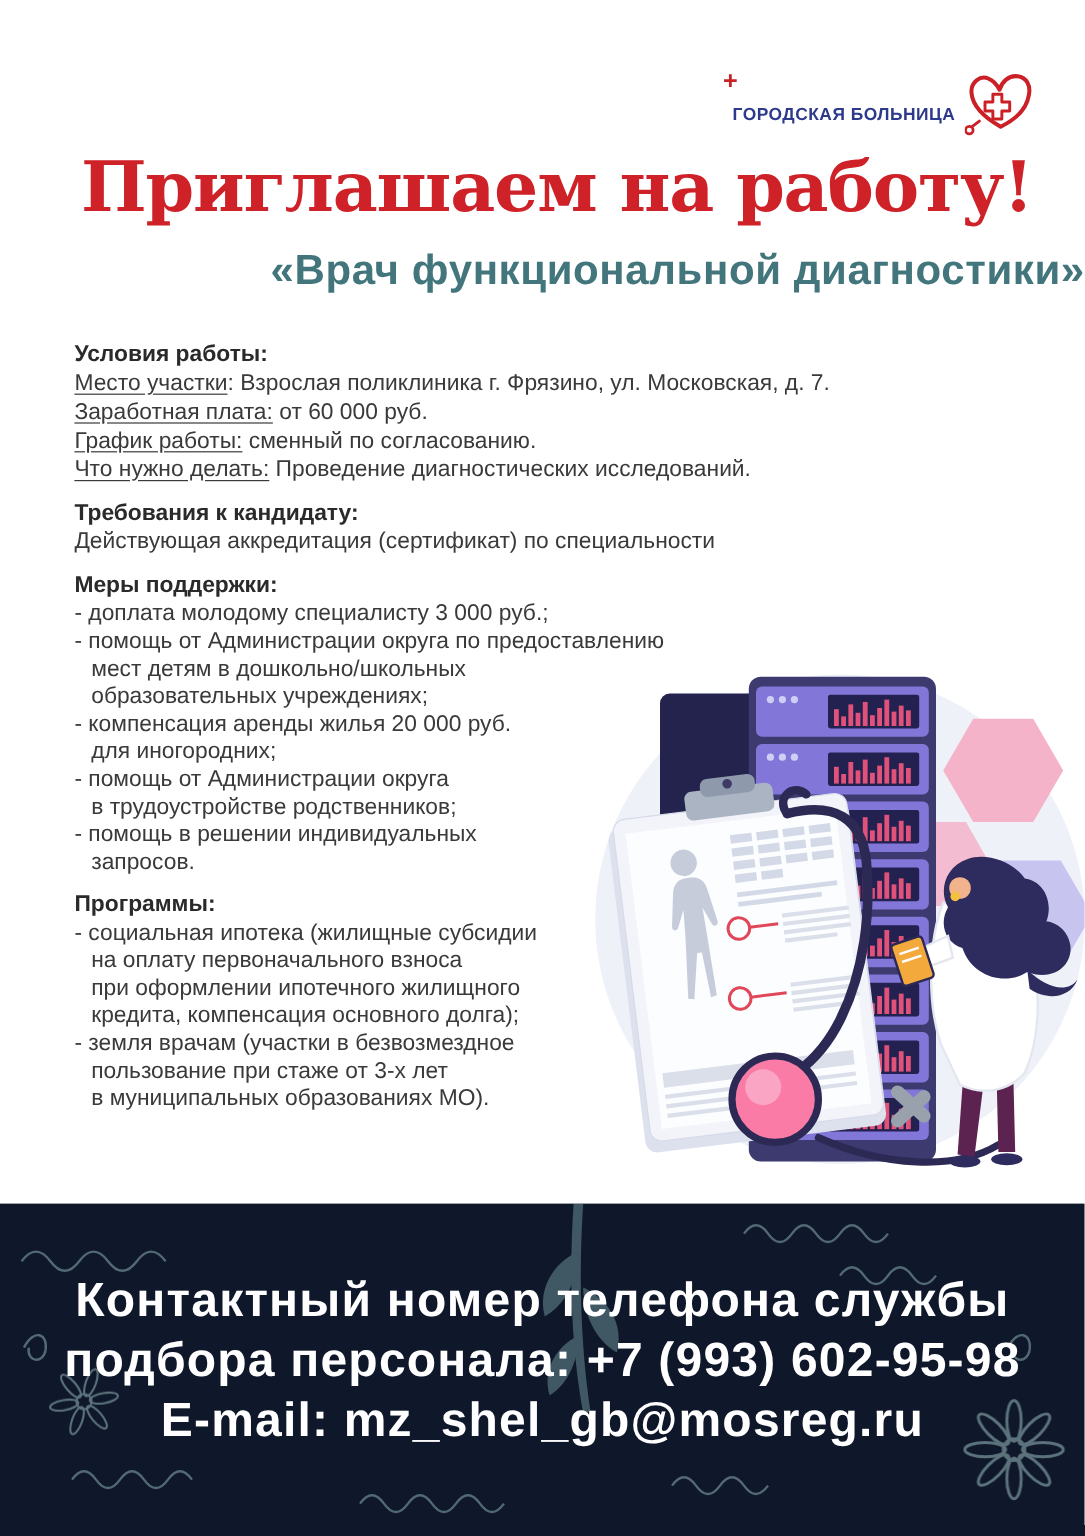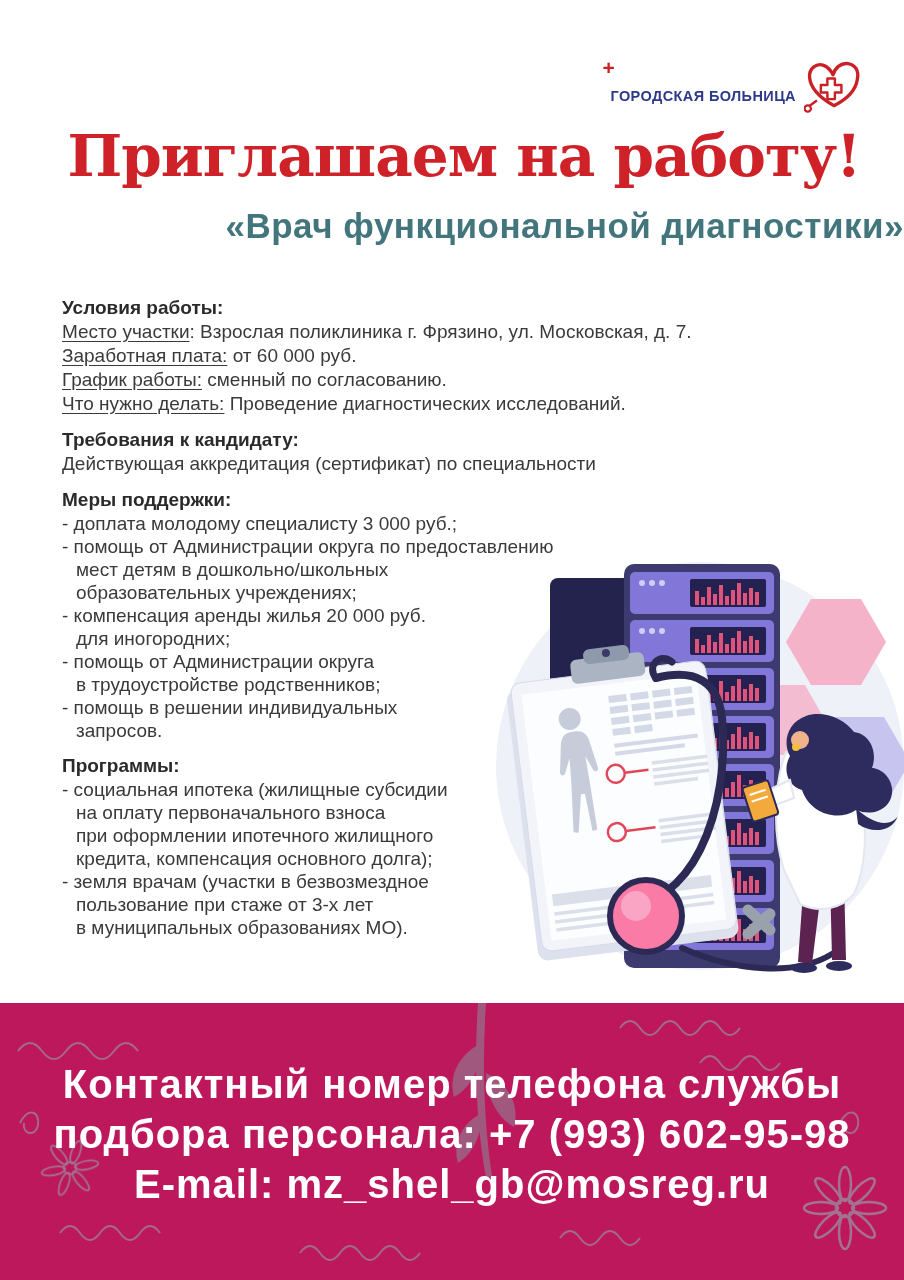--- a/index.html
+++ b/index.html
@@ -22,33 +22,33 @@
     font-size:58px; letter-spacing:-1px; color:#cf2128;padding-left:12px;
   }
   .vacancy {
     position:absolute; top:206px; left:0; width:100%; margin:0; text-align:right;
     font-size:35px; font-weight:bold; letter-spacing:.5px; color:#43767c;
   }
 
   
   .body-copy { position:absolute; top:284px; left:62px; width:700px; z-index:2;
                color:#3a3a3a; font-size:19px; line-height:24px; }
-  .body-copy section { margin:12px 0 12px 0; }
+  .body-copy section { margin:0 0 12px 0; }
   .sec-title { font-weight:bold; color:#2a2a2a; margin:0; }
   .cond-row { margin:0; }
   .cond-row .u { text-decoration:underline; text-underline-offset:3px; }
   ul.dash { list-style:none; margin:0; padding:0; max-width:520px; }
   ul.dash li { white-space:pre-line; padding-left:14px; text-indent:-14px; line-height:23px; }
 
   
   .illustration { position:absolute; left:496px; top:550px; width:408px; height:432px; z-index:1; }
 
   
   .footer { position:absolute; left:0; top:1003px; width:904px; height:277px;
-            background:#be185d; overflow:hidden; }
+            background:#0f172a; overflow:hidden; }
   .footer-doodles { position:absolute; left:0; top:0; width:904px; height:277px; }
   .footer-text { position:relative; z-index:2; margin-top:56px; text-align:center;
                  color:#ffffff; font-weight:bold; font-size:40px; line-height:50px; letter-spacing:1px; }
 </style>
 </head>
 <body>
 
 <div class="poster">
 
   <div class="logo">

